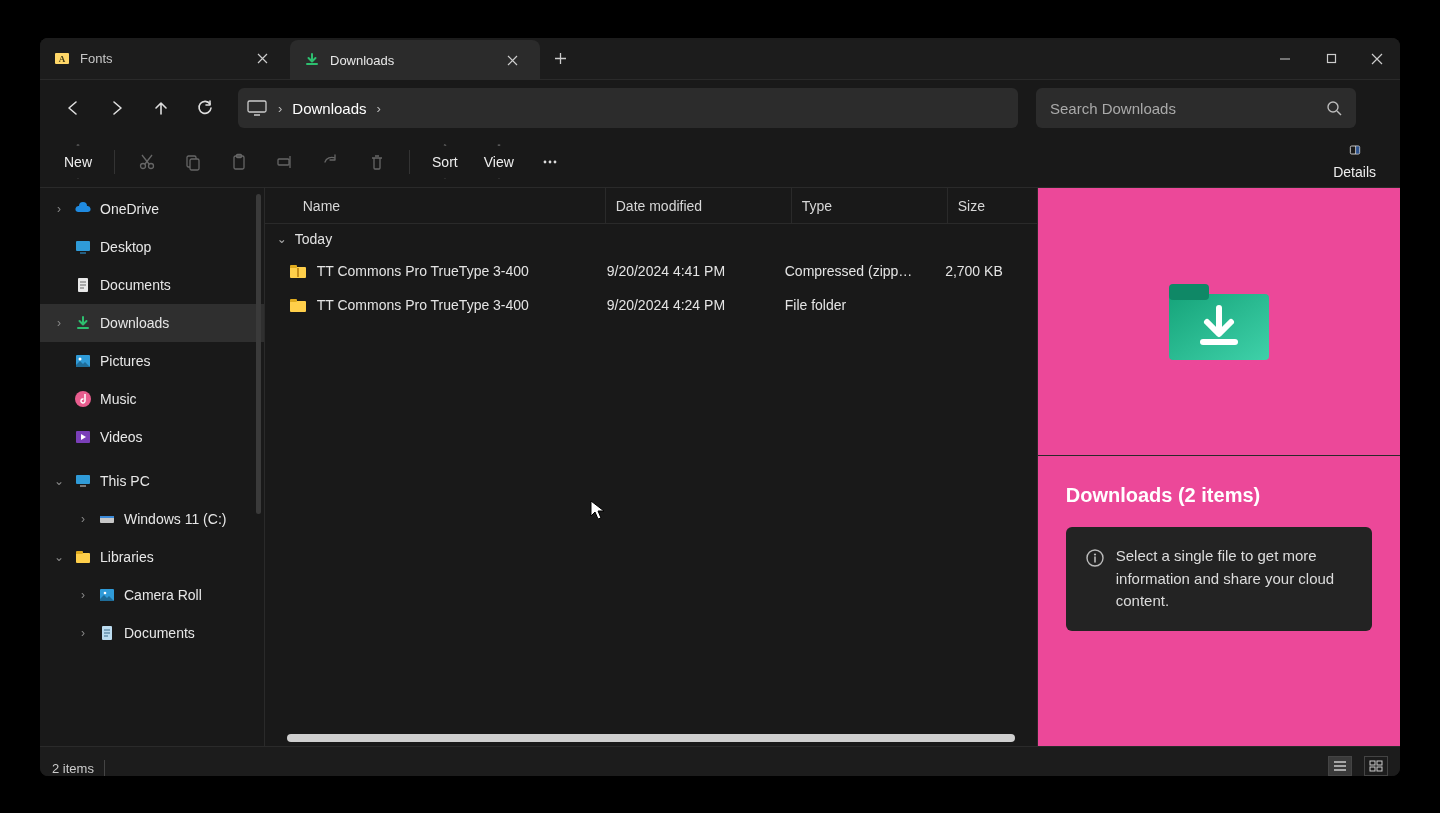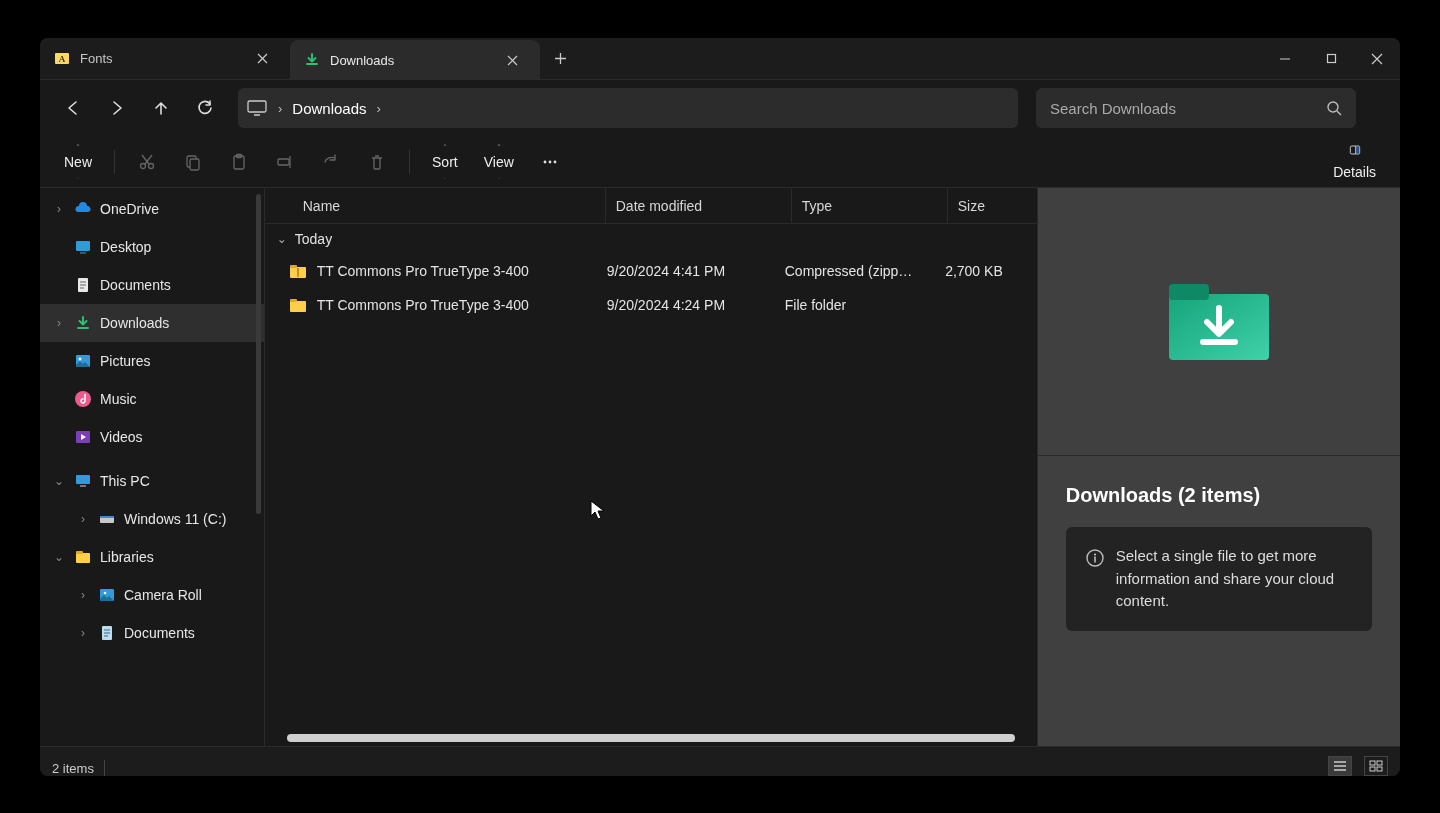--- a/index.html
+++ b/index.html
@@ -177,21 +177,21 @@
 .frow .fc { overflow:hidden; text-overflow:ellipsis; white-space:nowrap; padding-left:10px; }
 .frow .fname { width:332px; display:flex; align-items:center; gap:10px; padding-left:24px; }
 .frow .fdate { width:178px; }
 .frow .ftype { width:148px; }
 .frow .fsize { width:90px; text-align:right; padding-right:10px; }
 .ficon { width:18px; height:16px; }
 .hscroll { position:absolute; bottom:4px; left:22px; right:22px; height:8px; background: #cfcfcf; border-radius:4px;}
 
 .preview {
   width: 388px;
-  background: #404040;
+  background: #ec4899;
   border-left: 1px solid #2a2a2a;
   display:flex;
   flex-direction:column;
 }
 .preview .pictbox { height: 268px; display:flex; align-items:center; justify-content:center; border-bottom:1px solid #2a2a2a;}
 .preview .picon { width:108px; height:84px; }
 .preview .pbody { padding: 28px; }
 .preview .ptitle { font-size: 20px; font-weight:600; color:#fff; margin-bottom: 20px; }
 .preview .pcard { background:#232323; border-radius:6px; padding:18px 20px; display:flex; gap:12px; align-items:flex-start; color:#dcdcdc; font-size:15px; line-height: 1.5;}
 .preview .pcard .info-ic { width:18px; height:18px; color:#bbb; flex-shrink:0; margin-top:4px;}

